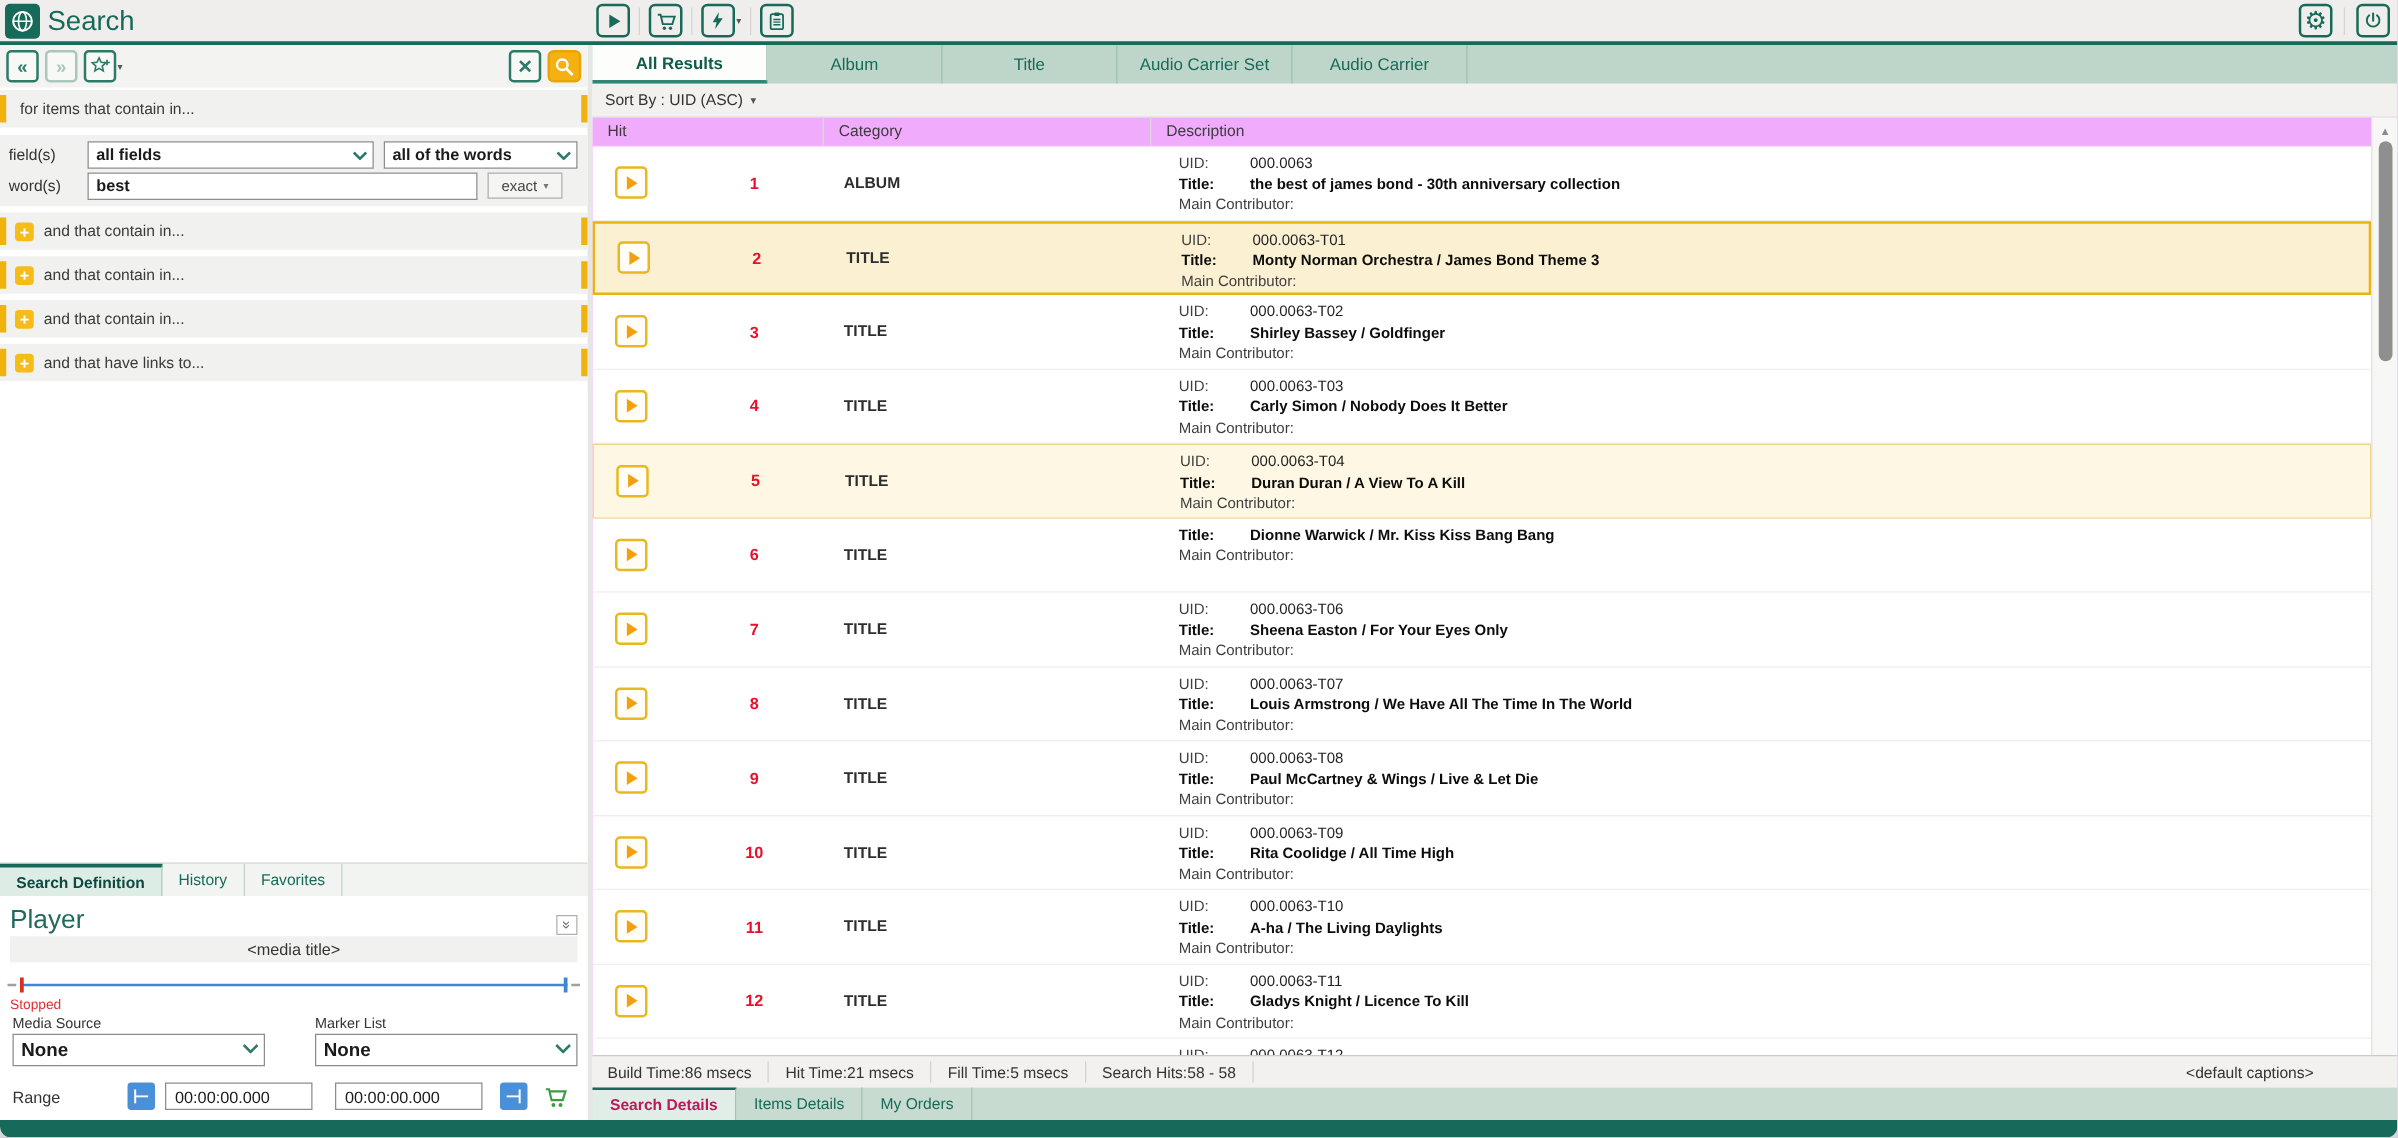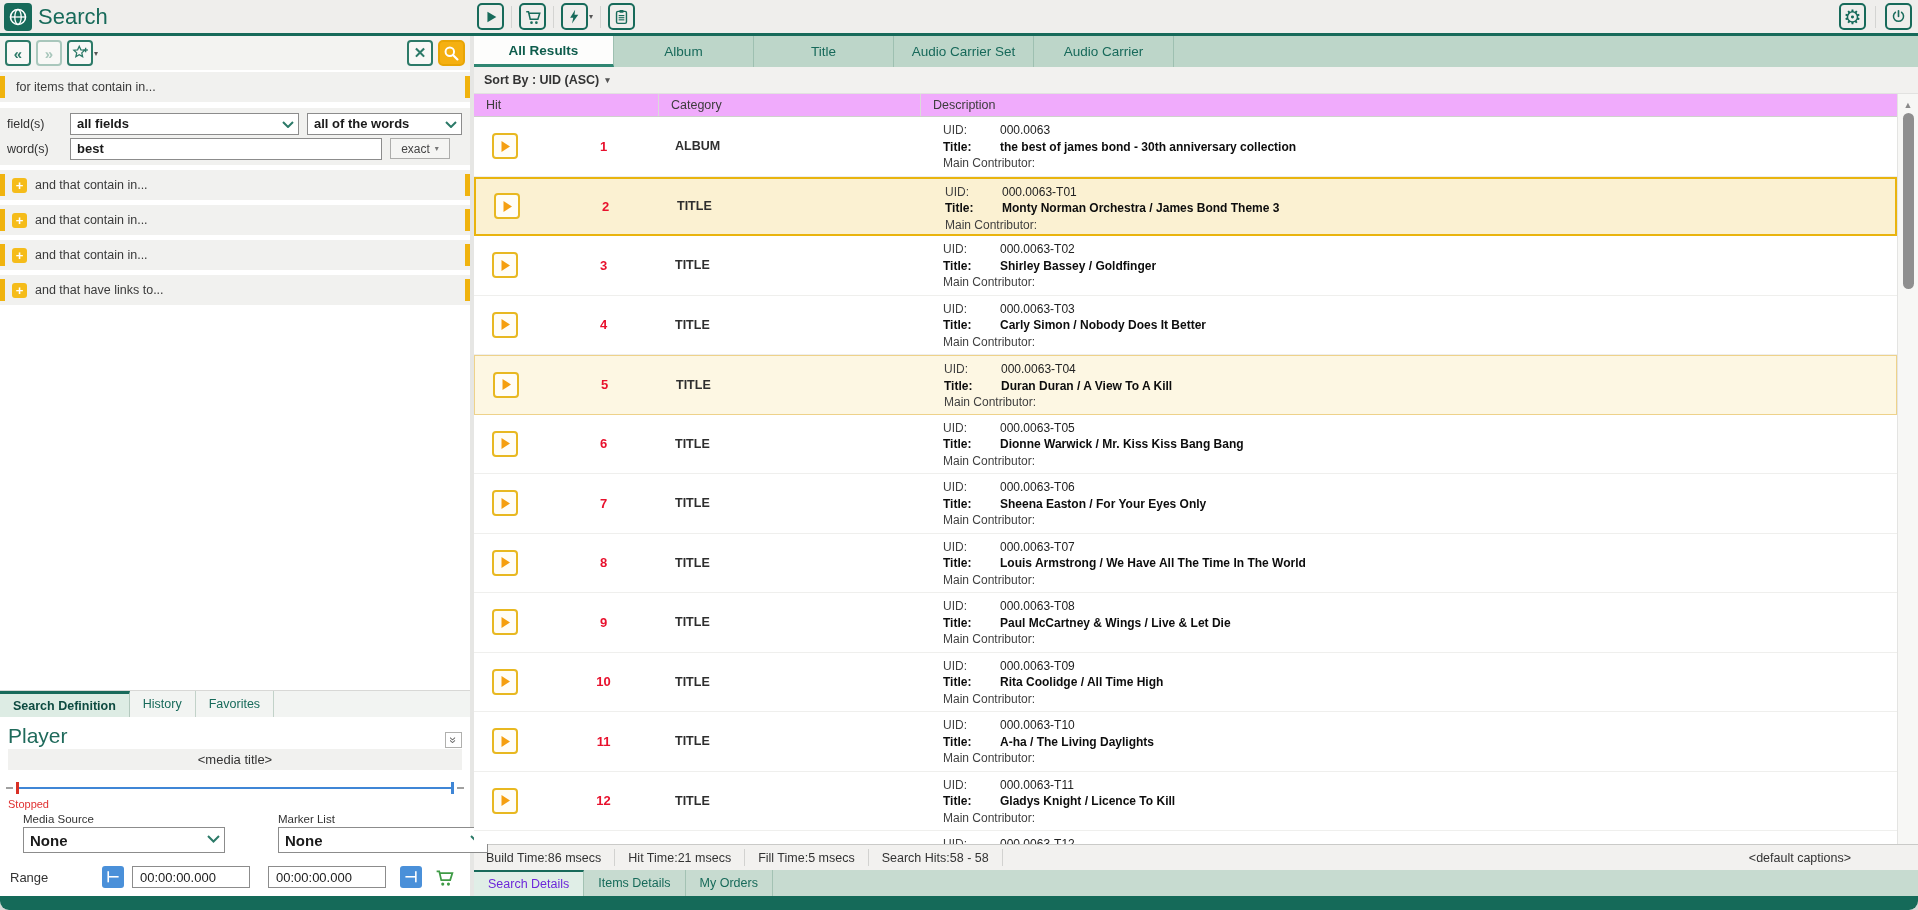--- a/index.html
+++ b/index.html
@@ -71,41 +71,41 @@
                      font-size:13px; color:#333; }
   .slider-zone { position:relative; height:38px; margin:0 4px; }
   .slider-line { position:absolute; left:12px; right:12px; top:16px; height:2px; background:#3f86d6; }
   .tick { position:absolute; top:11px; width:3px; height:12px; }
   .tick.red { left:12px; background:#d93025; }
   .tick.blue { right:12px; background:#3f86d6; }
   .dash { position:absolute; top:16px; width:7px; height:2px; background:#a0a0a0; }
   .dash.l { left:2px; } .dash.r { right:2px; }
   .stopped { position:absolute; left:4px; top:27px; color:#e03131; font-size:11px; }
   .src-row { display:flex; padding:0 10px; gap:40px; margin-top:4px; }
-  .src-col { display:flex; flex-direction:column;margin-left:13px; }
+  .src-col { display:flex; flex-direction:column; }
   .src-label { font-size:11.5px; color:#333; margin-bottom:2px; }
   .src-col .sel { height:26px; font-size:15px; }
   .src-col:nth-child(1) .sel { width:202px; }
   .src-col:nth-child(2) .sel { width:210px; }
   .range-row { display:flex; align-items:center; margin:13px 10px 0 10px; }
   .range-label { font-size:13px; color:#333; width:92px; }
   .mark-btn { width:22px; height:22px; background:#4a90d9; border-radius:3px; color:#fff; font-size:15px; font-weight:bold;
               display:flex; align-items:center; justify-content:center; }
   .time-input { width:118px; height:22px; border:1px solid #8c8c8c; background:#fff; font-size:13px; color:#1a1a1a;
                 display:flex; align-items:center; padding-left:7px; margin:0 8px; font-family:"Liberation Sans",sans-serif; }
   .time-input + .time-input { margin-left:10px; }
   .cart-green { margin-left:12px; display:flex; }
 
   
   .r-tabs { height:31px; background:#bdd6c9; display:flex; flex:0 0 31px; }
   .r-tab { width:140px; display:flex; align-items:center; justify-content:center; font-size:13.5px; color:#17695a;
            border-right:1px solid #9ec0b1; }
   .r-tab.active { background:#fdfdfc; font-weight:bold; color:#0e5c4c; border-bottom:3px solid #2f8672; }
   .r-sort { height:27px; background:#f2f1ef; display:flex; align-items:center; padding-left:10px; font-size:12.5px;
-            color:#333; gap:6px; flex:0 0 27px; border-bottom:1px solid #e2e2e0;font-weight:bold; }
+            color:#333; gap:6px; flex:0 0 27px; border-bottom:1px solid #e2e2e0; }
   .sort-caret { font-size:9px; color:#555; }
   .r-table { flex:1; position:relative; min-height:0; display:flex; flex-direction:column; background:#f0abfc; }
   .r-header { height:23px; display:flex; font-size:12.5px; color:#3c3c3c; border-bottom:1px solid #cfcfcd;
               padding-right:21px; flex:0 0 23px; }
   .h-cell { display:flex; align-items:center; padding-left:12px; border-right:1px solid #dadad8; }
   .h-hit { width:185px; } .h-cat { width:262px; } .h-desc { flex:1; border-right:none; }
   .r-rows { flex:1; overflow:hidden; padding-right:21px; }
   .rrow { height:59.5px; display:flex; background:#fff; border-bottom:1px solid #efefed; position:relative; }
   .rrow.sel-focus { background:#fbf1d2; border:2px solid #e9b40e; }
   .rrow.sel-mark { background:#fdf7e3; border:1px solid #eed28a; }
@@ -125,21 +125,21 @@
   .sb-up { position:absolute; top:6px; left:0; right:0; text-align:center; color:#8a8a8a; font-size:9px; }
   .sb-thumb { position:absolute; top:19px; left:5px; width:11px; height:176px; background:#8f8f8f; border-radius:6px; }
 
   .r-status { height:26px; background:#f2f1ef; border-top:1px solid #cacac8; display:flex; align-items:center;
               font-size:12.5px; color:#333; padding:0 12px; flex:0 0 26px; }
   .st-item { padding:0 13px; border-right:1px solid #d2d2d0; height:17px; display:flex; align-items:center; }
   .st-item:first-child { padding-left:0; }
   .st-captions { margin-left:auto; padding-right:55px; }
   .r-btabs { height:26px; background:#c7dbd0; display:flex; align-items:stretch; font-size:12.5px; flex:0 0 26px; }
   .r-btab { display:flex; align-items:center; padding:0 14px; color:#176a5a; border-right:1px solid #a3c2b3; }
-  .r-btab.active { background:#e0eee7; border-top:2px solid #176a5a; color:#6d28d9; font-weight:normal; }
+  .r-btab.active { background:#e0eee7; border-top:2px solid #176a5a; color:#be185d; font-weight:bold; }
 
   .footer { height:14px; background:#156a59; flex:0 0 14px; }
 </style>
 </head>
 <body>
 
 <div class="app">
 
   <div class="topbar">
     <div class="logo">
@@ -446,21 +446,20 @@
     <div class="c-hit">
       <div class="row-play">
         <svg width="11" height="13" viewBox="0 0 11 13">
                     <path d="M1.5 1l8.5 5.5L1.5 12z" fill="#f59f0f"></path>
                   </svg>
       </div>
       <span class="hit-num">6</span>
     </div>
     <div class="c-cat">TITLE</div>
     <div class="c-desc">
-      <div class="dline uid"><span class="dlabel">UID:</span><span class="dval">000.0063-T05</span></div>
       <div class="dline ttl"><span class="dlabel">Title:</span><span class="dval">Dionne Warwick / Mr. Kiss Kiss Bang Bang</span></div>
       <div class="dline mc"><span class="dlabel" style="width:auto;">Main Contributor:</span><span class="dval"></span></div>
     </div>
   </div>
             <div class="rrow">
     <div class="c-hit">
       <div class="row-play">
         <svg width="11" height="13" viewBox="0 0 11 13">
                     <path d="M1.5 1l8.5 5.5L1.5 12z" fill="#f59f0f"></path>
                   </svg>

